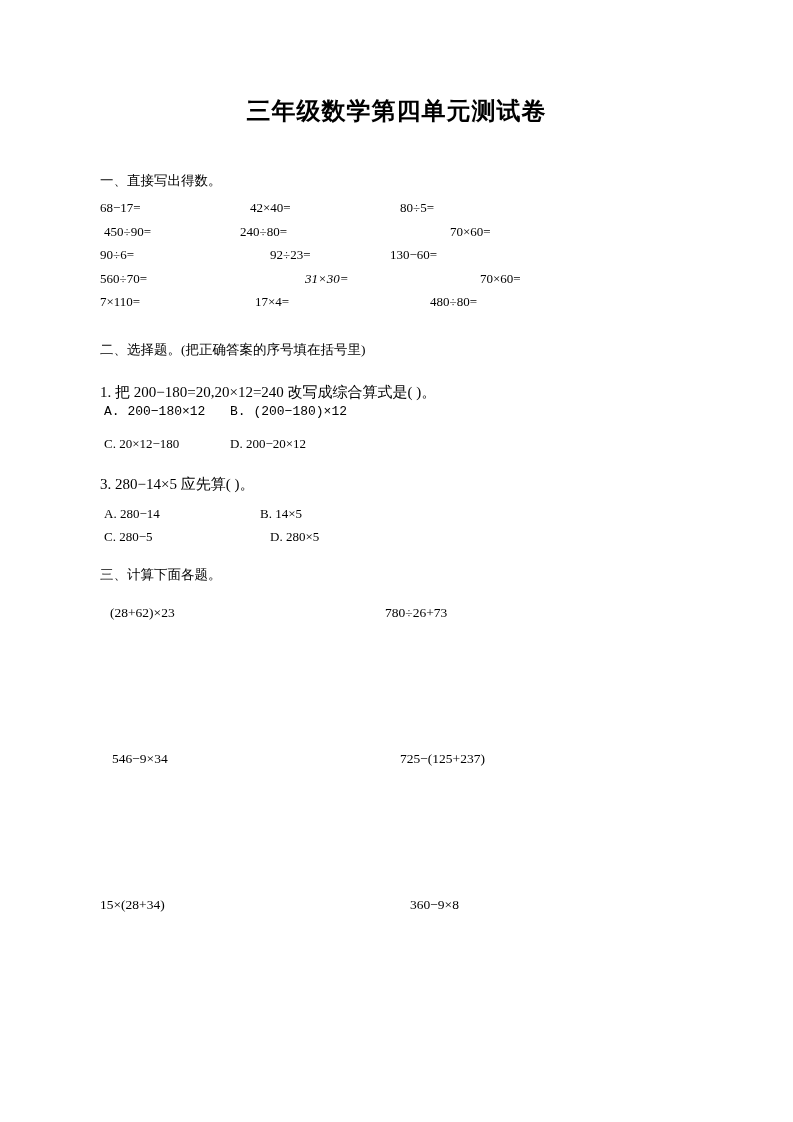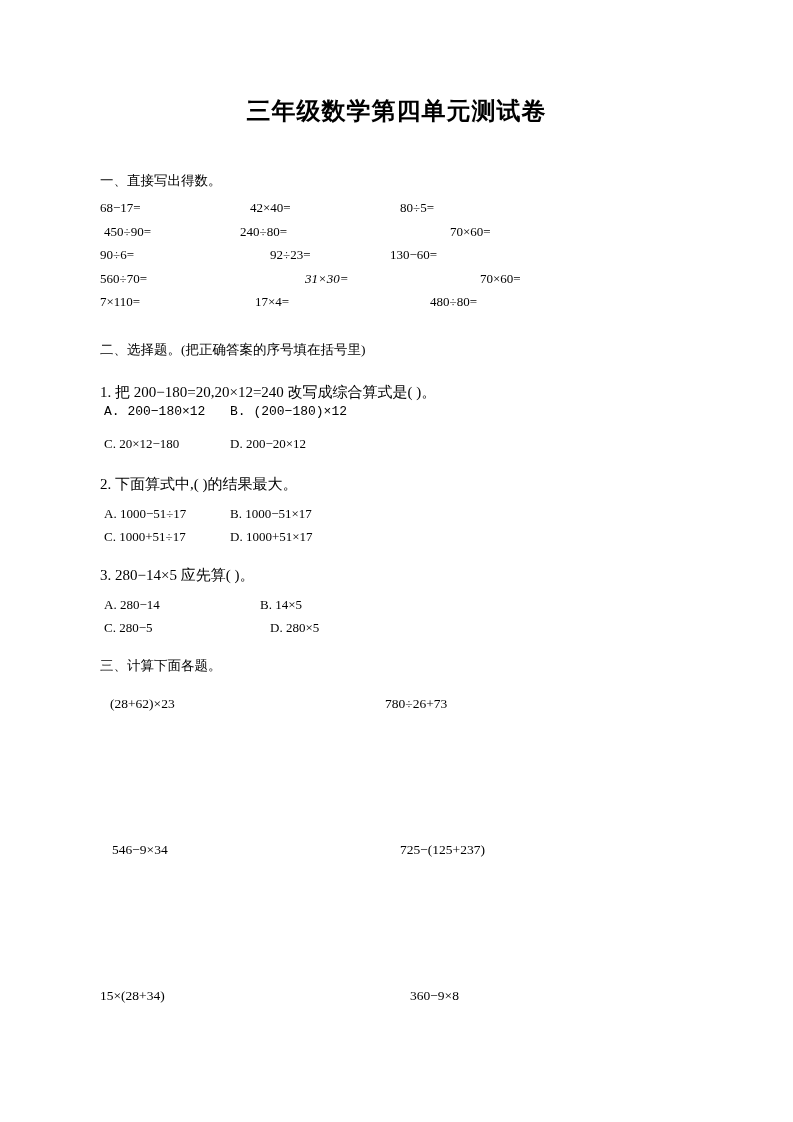--- a/index.html
+++ b/index.html
@@ -143,31 +143,20 @@
       <div class="opt-row" style="margin-top:0;font-family:Liberation Mono, monospace;">
         <span class="opt" style="left:4px;">A. 200−180×12</span>
         <span class="opt" style="left:130px;">B. (200−180)×12</span>
       </div>
       <div class="opt-row" style="margin-top:10px;">
         <span class="opt" style="left:4px;">C. 20×12−180</span>
         <span class="opt" style="left:130px;">D. 200−20×12</span>
       </div>
     </div>
 
-    <div class="q-block tight" style="margin-top:14px;">
-      <div class="q-stem">2. 下面算式中,(        )的结果最大。</div>
-      <div class="opt-row" style="margin-top:10px;">
-        <span class="opt" style="left:4px;">A. 1000−51÷17</span>
-        <span class="opt" style="left:130px;">B. 1000−51×17</span>
-      </div>
-      <div class="opt-row">
-        <span class="opt" style="left:4px;">C. 1000+51÷17</span>
-        <span class="opt" style="left:130px;">D. 1000+51×17</span>
-      </div>
-    </div>
 
     <div class="q-block tight" style="margin-top:14px;">
       <div class="q-stem">3. 280−14×5 应先算(        )。</div>
       <div class="opt-row" style="margin-top:10px;">
         <span class="opt" style="left:4px;">A. 280−14</span>
         <span class="opt" style="left:160px;">B. 14×5</span>
       </div>
       <div class="opt-row">
         <span class="opt" style="left:4px;">C. 280−5</span>
         <span class="opt" style="left:170px;">D. 280×5</span>

